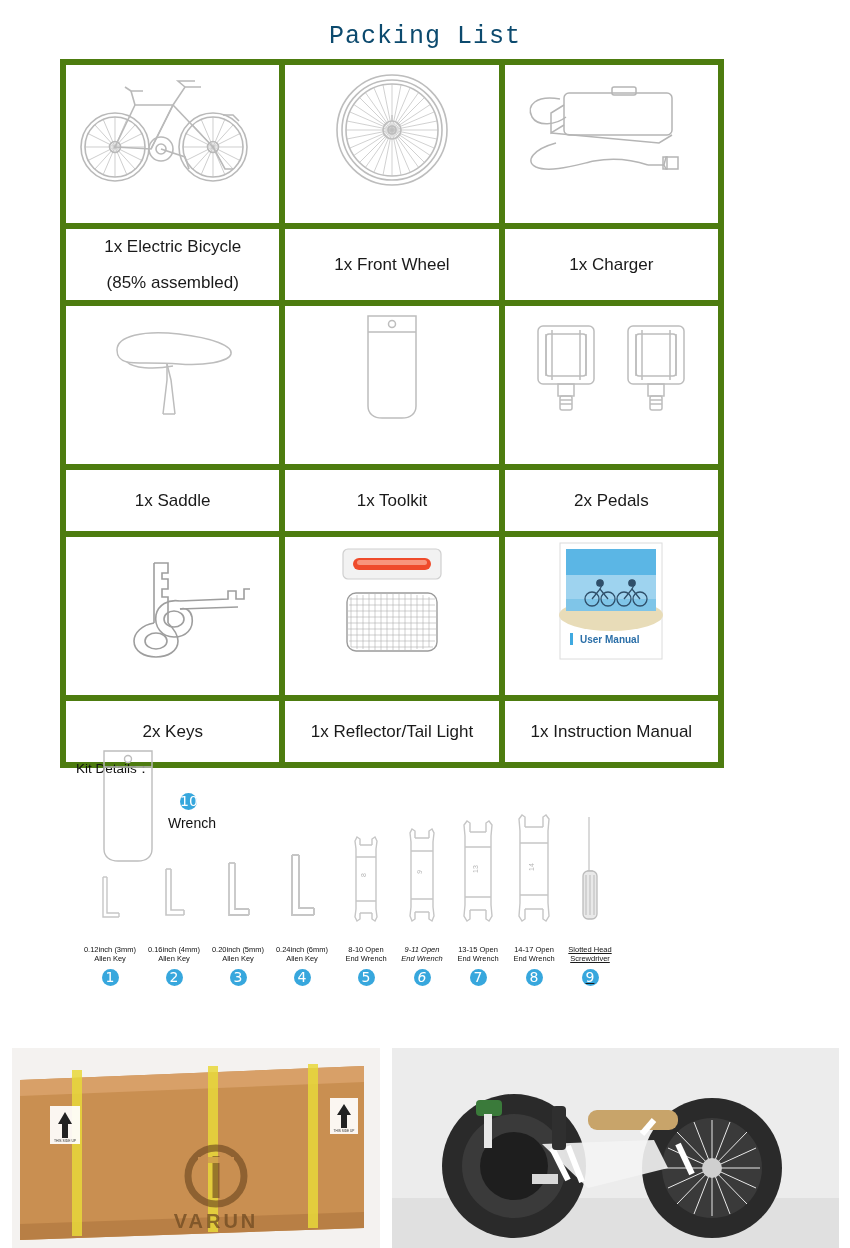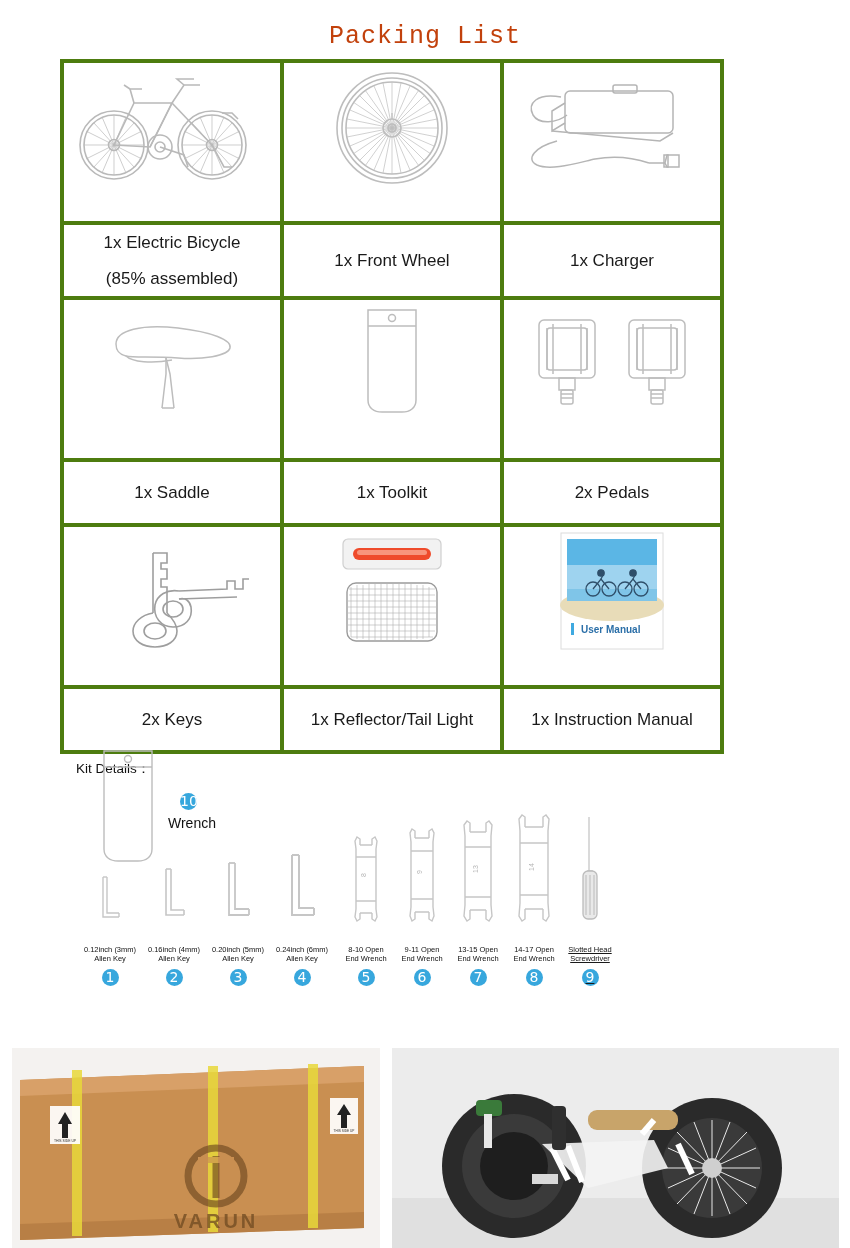--- a/index.html
+++ b/index.html
@@ -19,34 +19,34 @@
   
   .page-title {
     position: absolute;
     top: 22px;
     left: 0;
     width: 850px;
     text-align: center;
     font-family: "Liberation Mono", monospace;
     font-size: 25px;
     letter-spacing: 1px;
-    color: #c2410c;
+    color: #0c4a6e;
   }
 
   
   .packing-table {
     position: absolute;
     left: 60px;
     top: 59px;
     width: 664px;
     border-collapse: collapse;
     table-layout: fixed;
   }
   .packing-table td {
-    border: 4px solid #4d7c0f;
+    border: 6px solid #4d7c0f;
     padding: 0;
     vertical-align: middle;
     text-align: center;
   }
   .img-cell {
     height: 158px;
   }
   .label-cell {
     height: 61px;
     font-size: 17px;
@@ -547,21 +547,21 @@
       </g>
         </svg>
     </div>
     <div class="tool-caption">
       <div>8-10 Open</div>
       <div>End Wrench</div>
     </div>
     <div class="badge tool-badge">5</div>
   </div>
 
-  <div class="tool-item" style="left:334px;">
+  <div class="tool-item" style="left:334px;font-style:italic;">
     <div class="tool-pic">
       <svg width="32" height="98" viewBox="0 0 32 98">
           <g fill="none" stroke="#c6c6c6" stroke-width="1.4">
         <path d="M9 11 L9 4 L6 2 L4 6 L5 15 L5 80 L4 89 L6 94 L9 92 L9 85"></path>
         <path d="M23 11 L23 4 L26 2 L28 6 L27 15 L27 80 L28 89 L26 94 L23 92 L23 85"></path>
         <path d="M9 11 L23 11 M9 85 L23 85"></path>
         <path d="M5 24 L27 24 M5 72 L27 72"></path>
         <text x="16" y="45" font-size="7" fill="#b5b5b5" stroke="none" text-anchor="middle" transform="rotate(-90 16 45)">9</text>
       </g>
         </svg>

